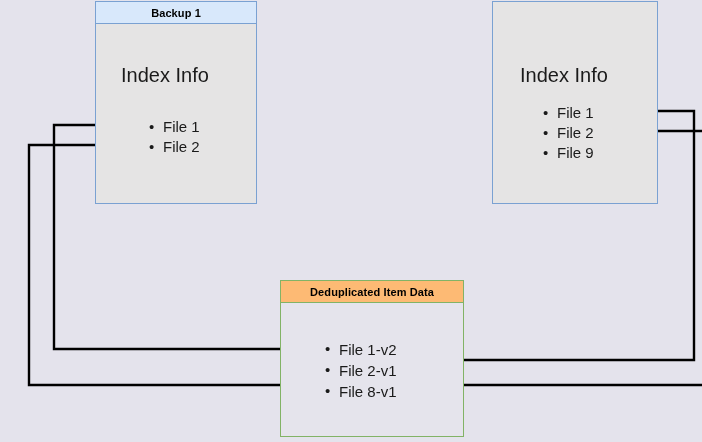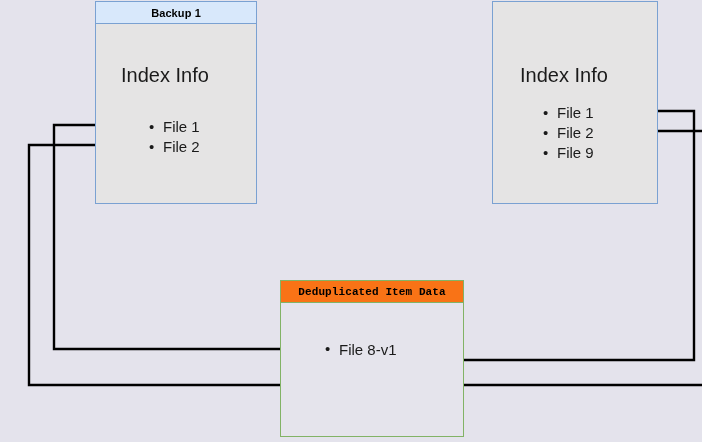--- a/index.html
+++ b/index.html
@@ -49,23 +49,22 @@
     border-bottom: 1px solid #7aa1d2;
     display: flex;
     align-items: center;
     justify-content: center;
     font-size: 11px;
     font-weight: bold;
     color: #000;
     letter-spacing: 0.1px;
   }
   .box.green .box-header {
-    background: #f97316;
+    background: #fdba74;
     border-bottom-color: #82b366;
-    font-family: Liberation Mono, monospace;
   }
   .box-body {
     position: absolute;
     left: 0;
     top: 22px;
     right: 0;
     bottom: 0;
   }
   .index-label {
     position: absolute;
@@ -142,18 +141,20 @@
         <li>File 2</li>
         <li>File 9</li>
       </ul>
     </div>
   </div>
 
   <div class="box green" style="left:259px; top:280px; width:184px; height:157px;">
     <div class="box-header">Deduplicated Item Data</div>
     <div class="box-body">
       <ul class="file-list dedup-list" style="left:44px; top:36px;">
+        <li>File 1-v2</li>
+        <li>File 2-v1</li>
         <li>File 8-v1</li>
       </ul>
     </div>
   </div>
 
 </div>
 
 </body></html>

